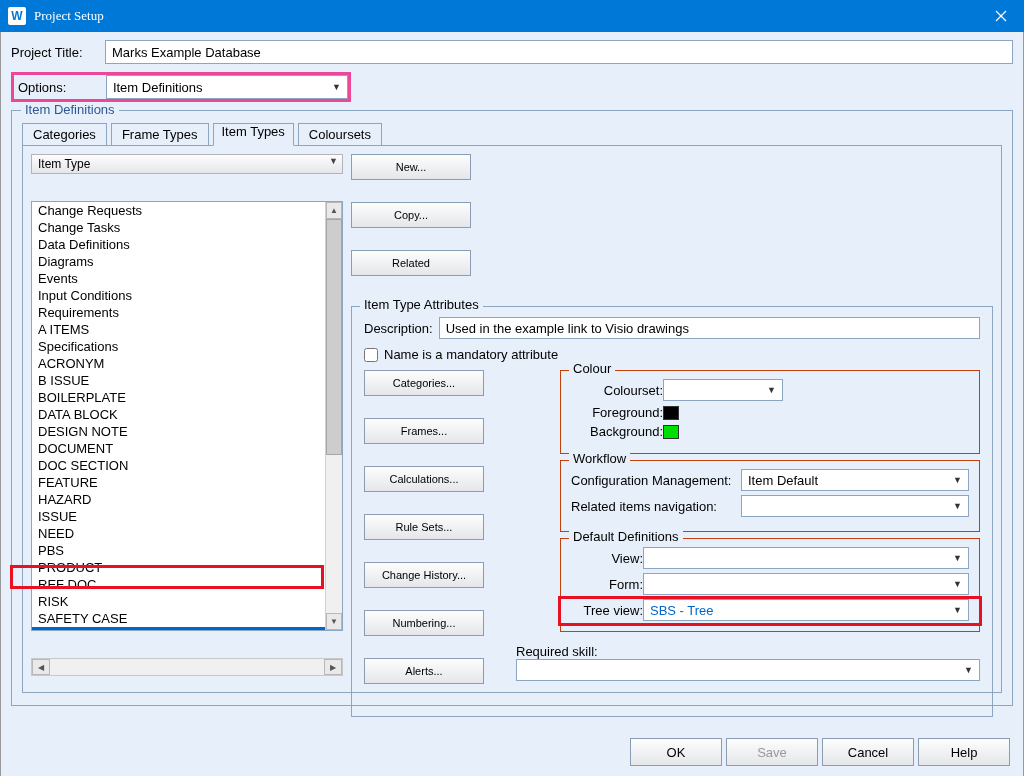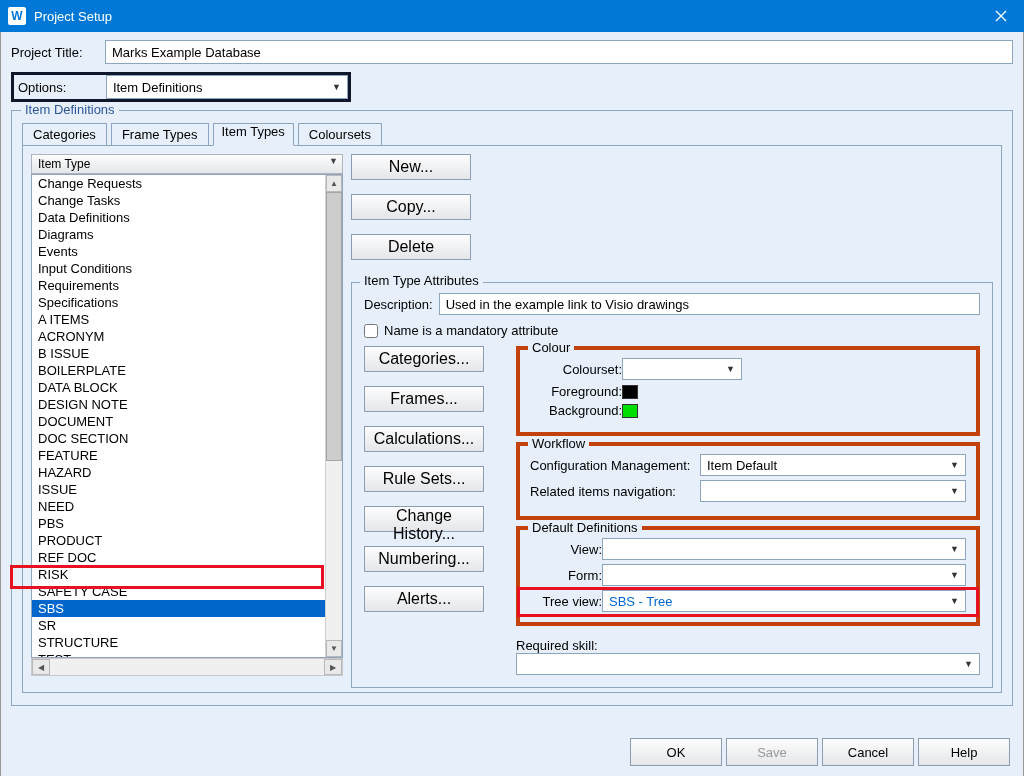--- a/index.html
+++ b/index.html
@@ -1,82 +1,82 @@
 <!DOCTYPE html>
 <html><head>
 <meta charset="utf-8">
 <style>
 * { box-sizing: border-box; margin: 0; padding: 0; font-family: "Segoe UI", Tahoma, sans-serif; }
 body { background: #fff; width: 1024px; height: 776px; overflow: hidden; position: relative; }
 
 .titlebar { background: #0078d7; height: 32px; color: #fff; display: flex; align-items: center; padding-left: 8px; }
 .titlebar .app-icon { width: 18px; height: 18px; background: #fff; color: #0078d7; display: flex; align-items: center; justify-content: center; font-size: 12px; font-weight: bold; border-radius: 2px; margin-right: 8px; }
-.titlebar .title { font-size: 13px; flex: 1; }
+.titlebar .title { font-size: 13px; flex: 1; font-family: Liberation Serif, serif; }
 .titlebar .close { width: 46px; height: 32px; display: flex; align-items: center; justify-content: center; font-size: 14px; }
 
 .workarea { background: #e7f0fa; padding: 8px 10px; height: 756px; border: 1px solid #999; border-top: none; }
 
 .form-row { display: flex; align-items: center; margin-bottom: 8px; }
 .form-row .label { width: 94px; font-size: 13px; }
 .form-row input[type=text] { flex: 1; height: 24px; border: 1px solid #8ca6c2; background: #fff; font-size: 13px; padding: 2px 6px; }
 
 .combo { display: flex; align-items: center; background: #fff; border: 1px solid #8ca6c2; height: 24px; font-size: 13px; padding-left: 6px; position: relative; }
 .combo .caret { position: absolute; right: 6px; font-size: 9px; color: #333; }
 
 .options-combo { width: 248px; }
 
-.highlight-red { border: 3px solid #0f172a; }
+.highlight-red { border: 3px solid #ec4899; }
 
 .box-options { margin-bottom: 8px; }
 .box-options .form-row { margin-bottom: 0; }
 .box-options .label { padding: 4px; }
 
 .groupbox { border: 1px solid #8ca6c2; background: #e7f0fa; padding: 8px 10px 10px 10px; position: relative; }
 .groupbox > .legend { position: relative; top: -19px; left: -1px; background: #e7f0fa; font-size: 13px; color: #2b5797; padding: 0 4px; display: inline-block; }
 .groupbox-content { margin-top: -14px; }
 
 .tabs { display: flex; gap: 4px; margin-bottom: -1px; }
 .tab { background: #e7f0fa; border: 1px solid #8ca6c2; border-bottom: 1px solid #8ca6c2; padding: 3px 10px; font-size: 13px; cursor: pointer; position: relative; }
 .tab.active { background: #e7f0fa; border-bottom: 1px solid #e7f0fa; z-index: 2; }
 
 .tabpanel { border: 1px solid #8ca6c2; background: #e7f0fa; padding: 8px; display: flex; gap: 8px; height: 548px; }
 
-.listbox { width: 312px; height: 522px; display: flex; flex-direction: column; }
+.listbox { width: 312px; height: 522px; display: flex; flex-direction: column; gap: 27px; }
 .listbox .header { background: linear-gradient(#fdfdfd, #e4e6e9); border: 1px solid #b1b5ba; height: 20px; font-size: 12px; padding: 1px 6px; display: flex; align-items: center; position: relative; }
 .listbox .header .caret { position: absolute; top:1px; right: 4px; color: #444; font-size: 9px; }
 .listbox .body { flex: 1; background: #fff; border: 1px solid #8ca6c2; overflow-y: auto; overflow-x: hidden; font-size: 13px; position: relative; }
 .listbox .body .item { padding: 0px 6px; line-height: 17px; white-space: nowrap; cursor: default; }
 .listbox .body .item.selected { background: #0066cc; color: #fff; }
 .listbox .hscroll { height: 18px; background: #f0f0f0; border: 1px solid #c9c9c9; display: flex; }
 .listbox .hscroll .btn { width: 18px; height: 16px; background: #e9e9e9; border: 1px solid #b8b8b8; display:flex; align-items:center; justify-content:center; font-size:8px; color:#555;}
 .listbox .hscroll .track { flex:1; }
 
 .vscroll-emulate { position:absolute; top:0; right:0; bottom:0; width:17px; background:#f0f0f0; border-left:1px solid #d0d0d0; display:flex; flex-direction:column;}
 .vscroll-emulate .vbtn { height:17px; background:#e9e9e9; border:1px solid #b8b8b8; display:flex; align-items:center; justify-content:center; font-size:8px; color:#555;}
 .vscroll-emulate .vtrack { flex:1; background:#f0f0f0;}
 .vscroll-emulate .vthumb { background:#cdcdcd; border:1px solid #a6a6a6; height:60%;}
 
 .rightpane { flex: 1; display: flex; flex-direction: column; }
 .btnrow { margin-bottom: 10px; }
-.btnrow .btn, .btncol .btn { background: linear-gradient(#fdfdfd,#e4e6e9); border: 1px solid #8a9db2; font-size: 16px; height: 26px; width: 120px; margin-bottom: 12px; cursor: pointer; }
+.btnrow .btn, .btncol .btn { background: linear-gradient(#fdfdfd,#e4e6e9); border: 1px solid #8a9db2; font-size: 11px; height: 26px; width: 120px; margin-bottom: 20px; cursor: pointer; }
 .btncol { display:flex; flex-direction:column; gap:2px; }
 
 .attrs { border: 1px solid #8ca6c2; padding: 10px 12px 12px 12px; flex:1; position: relative; }
 .attrs .legend { position: absolute; top: -10px; left: 8px; background:#e7f0fa; font-size:13px; padding:0 4px; }
 
 .attrs .row { display:flex; align-items:center; margin-bottom:8px; font-size:13px; }
 .attrs .row .lbl { margin-right:6px; }
 .attrs input[type=text].desc { flex:1; height:22px; border:1px solid #8ca6c2; padding:2px 6px; font-size:13px;}
 .attrs input[type=checkbox]{ width:14px; height:14px; margin-right:6px;}
 
 .subcols { display:flex; gap:12px; }
 .leftcol { width: 140px; }
 .rightcol { flex:1; display:flex; flex-direction:column; gap:6px; }
 
-.fs { border:4px solid #c2410c; padding:8px 10px 10px 10px; position:relative; }
+.fs { border:1px solid #c2410c; padding:8px 10px 10px 10px; position:relative;margin-left:44px; }
 .fs .legend { position:absolute; top:-10px; left:8px; background:#e7f0fa; font-size:13px; padding:0 4px; }
 .fs .r { display:flex; align-items:center; font-size:13px; margin-bottom:4px; }
 .fs .r .l { width:170px; }
 .fs .r.short .l { width:92px;text-align:right; }
 .swatch { width:16px; height:14px; border:1px solid #333; display:inline-block; }
 .sw-black { background:#000; }
 .sw-green { background:#00e000; }
 
 .combo2 { flex:1; display:flex; align-items:center; background:#fff; border:1px solid #8ca6c2; height:22px; font-size:13px; padding-left:6px; position:relative; }
 .combo2 .caret { position:absolute; right:6px; font-size:9px; color:#333; }
@@ -145,22 +145,22 @@
                 </div>
               <div class="vbtn">▼</div>
             </div>
           <div class="item">Change Requests</div>
               <div class="item">Change Tasks</div>
               <div class="item">Data Definitions</div>
               <div class="item">Diagrams</div>
               <div class="item">Events</div>
               <div class="item">Input Conditions</div>
               <div class="item">Requirements</div>
+              <div class="item">A ITEMS</div>
               <div class="item">Specifications</div>
-              <div class="item">A ITEMS</div>
               <div class="item">ACRONYM</div>
               <div class="item">B ISSUE</div>
               <div class="item">BOILERPLATE</div>
               <div class="item">DATA BLOCK</div>
               <div class="item">DESIGN NOTE</div>
               <div class="item">DOCUMENT</div>
               <div class="item">DOC SECTION</div>
               <div class="item">FEATURE</div>
               <div class="item">HAZARD</div>
               <div class="item">ISSUE</div>
@@ -181,21 +181,21 @@
             <div class="btn">▶</div>
           </div>
 
           <div class="overlay-red" style="top:454px; left:-2px; width:314px; height:24px;"></div>
         </div>
 
         <div class="rightpane">
           <div class="btnrow btncol" style="width:124px;">
             <button class="btn"><span>New...</span></button>
             <button class="btn"><span>Copy...</span></button>
-            <button class="btn"><span>Delete</span></button>
+            <button class="btn"><span>Related</span></button>
           </div>
 
           <div class="attrs" style="position:relative;">
             <span class="legend">Item Type Attributes</span>
 
             <div class="row">
               <span class="lbl">Description:</span>
               <input type="text" class="desc" value="Used in the example link to Visio drawings" style="">
             </div>
             <div class="row">

